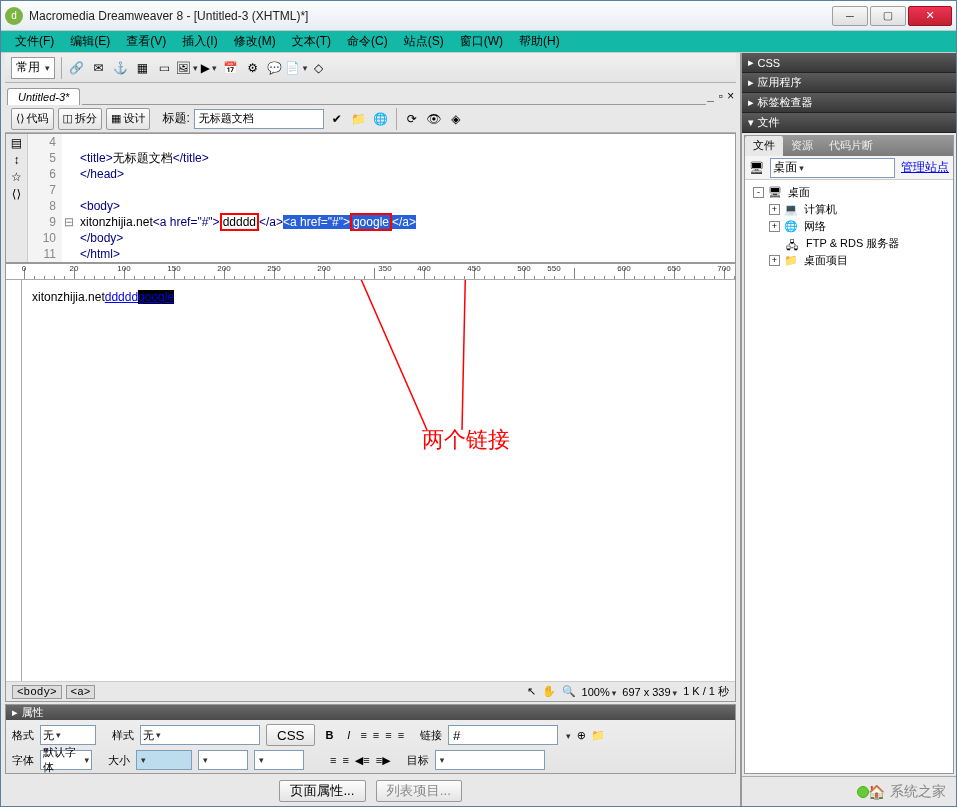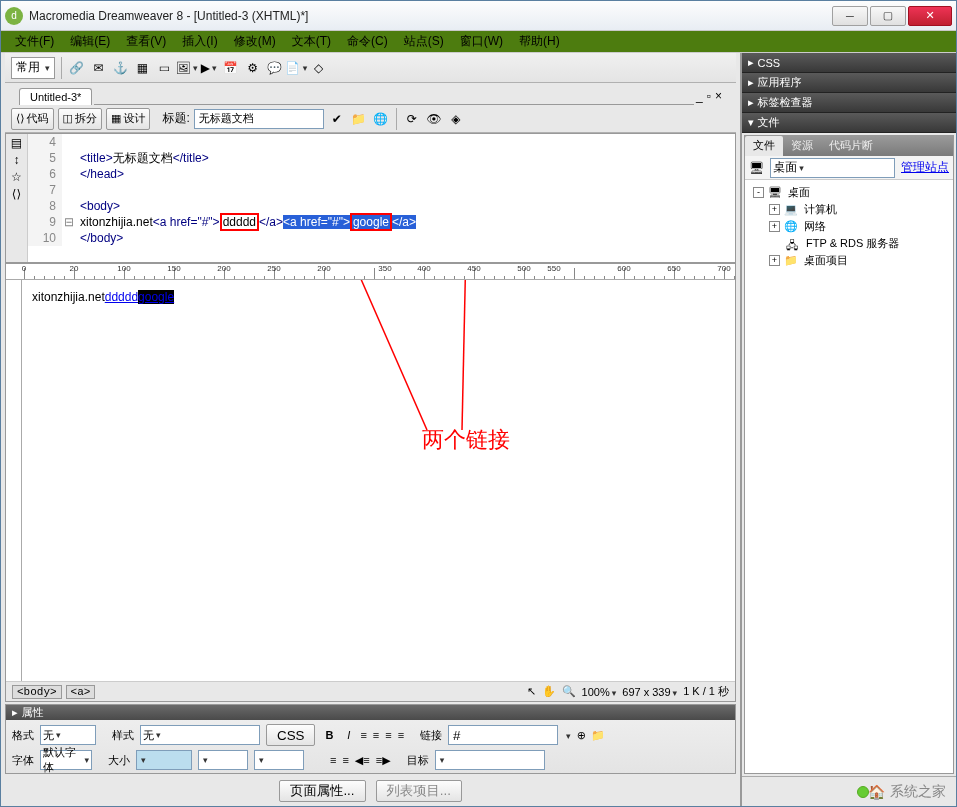--- a/index.html
+++ b/index.html
@@ -6,33 +6,33 @@
 body { background: #fff; font-size: 12px; overflow: hidden; }
 .window { width: 957px; height: 807px; border: 1px solid #5a7fa0; display: flex; flex-direction: column; background: #f0f0f0; }
 
 .titlebar { height: 30px; background: linear-gradient(#fdfdfd,#e8edf3); display: flex; align-items: center; padding: 0 4px; position: relative; border-bottom: 1px solid #c8c8c8; }
 .titlebar-icon { width: 18px; height: 18px; background: #7cb342; border-radius: 50%; display: flex; align-items: center; justify-content: center; color: #fff; font-size: 10px; margin-right: 6px; }
 .titlebar-text { flex: 1; font-size: 12px; color: #222; }
 .winctrls { display: flex; gap: 2px; }
 .winbtn { width: 36px; height: 20px; background: linear-gradient(#f8f8f8,#e0e0e0); border: 1px solid #a0a0a0; border-radius: 2px; display:flex; align-items:center; justify-content:center; font-size:11px; color:#333; }
 .winbtn.close { width: 44px; background: linear-gradient(#e35,#c02030); color:#fff; border-color:#a01020; }
 
-.menubar { height: 22px; background: #4d7c0f; display: flex; align-items: center; padding: 0 8px; gap: 4px; border-bottom: 1px solid #ccc; }
+.menubar { height: 22px; background: #14b8a6; display: flex; align-items: center; padding: 0 8px; gap: 4px; border-bottom: 1px solid #ccc; }
 .menubar span { padding: 2px 6px; cursor: default; }
 
 .content { flex: 1; display: flex; }
 .main { flex: 1; display: flex; flex-direction: column; background: #e8e8e8; }
 .sidepanel { width: 216px; background: #e8e8e8; border-left: 2px solid #999; display:flex; flex-direction:column; }
 
 .toolbar { height: 30px; background: linear-gradient(#f0f0f0,#e4e4e4); border-bottom: 1px solid #b0b0b0; display:flex; align-items:center; padding: 0 6px; gap: 4px; margin: 0 4px; }
 .toolbar-sel { height:22px; border:1px solid #999; background:#fff; padding: 0 4px; display:flex; align-items:center; gap:3px; }
 .tb-divider { width:1px; height:22px; background:#aaa; margin:0 2px; }
 .tb-icon { width:18px; height:18px; display:flex; align-items:center; justify-content:center; font-size:12px; }
 
-.doc-tabs { height: 22px; display: flex; align-items: flex-end; padding: 2px 18px 0; gap:2px; }
+.doc-tabs { height: 22px; display: flex; align-items: flex-end; padding: 2px 6px 0; gap:2px;font-style:italic; }
 .doc-tab { background:#fff; border:1px solid #999; border-bottom:none; padding:2px 10px; border-radius:3px 3px 0 0; font-size:11px; }
 .doc-tab-spacer { flex:1; border-bottom:1px solid #999; }
 .doc-tab-ctrls { display:flex; gap:4px; padding-bottom:2px; }
 
 .view-toolbar { height: 28px; background:#e8e8e8; border-bottom:1px solid #b0b0b0; display:flex; align-items:center; padding:0 6px; gap:4px; margin: 0 4px; }
 .view-btn { height:22px; border:1px solid #999; background:linear-gradient(#fdfdfd,#e4e4e4); padding:0 4px; display:flex; align-items:center; gap:2px; font-size:11px; border-radius:2px; }
 .title-input { width:130px; height:20px; border:1px solid #7f9db9; background:#fff; padding:0 4px; font-size:11px; }
 
 .splitter-area { flex:1; display:flex; flex-direction:column; margin:0 4px; border:1px solid #999; background:#fff; min-height:0; }
 .code-pane { display:flex; height:130px; border-bottom:2px solid #999; font-family: "Courier New", monospace; font-size:12px; }
@@ -179,20 +179,21 @@
             <span>⟨⟩</span>
           </div>
           <div class="code-lines">
             <div class="code-ln"><span class="ln-num">4</span><span class="ln-fold"></span><span class="ln-text"></span></div>
             <div class="code-ln"><span class="ln-num">5</span><span class="ln-fold"></span><span class="ln-text"><span class="tag">&lt;title&gt;</span>无标题文档<span class="tag">&lt;/title&gt;</span></span></div>
             <div class="code-ln"><span class="ln-num">6</span><span class="ln-fold"></span><span class="ln-text"><span class="tag">&lt;/head&gt;</span></span></div>
             <div class="code-ln"><span class="ln-num">7</span><span class="ln-fold"></span><span class="ln-text"></span></div>
             <div class="code-ln"><span class="ln-num">8</span><span class="ln-fold"></span><span class="ln-text"><span class="tag">&lt;body&gt;</span></span></div>
             <div class="code-ln"><span class="ln-num">9</span><span class="ln-fold">⊟</span><span class="ln-text">xitonzhijia.net<span class="tag">&lt;a href="#"&gt;</span><span class="red-box">ddddd</span><span class="tag">&lt;/a&gt;</span><span class="sel">&lt;a href="#"&gt;</span><span class="sel red-box">google</span><span class="sel">&lt;/a&gt;</span></span></div>
             <div class="code-ln"><span class="ln-num">10</span><span class="ln-fold"></span><span class="ln-text"><span class="tag">&lt;/body&gt;</span></span></div>
+            <div class="code-ln"><span class="ln-num">11</span><span class="ln-fold"></span><span class="ln-text"><span class="tag">&lt;/html&gt;</span></span></div>
 
           </div>
         </div>
 
         <div class="ruler" id="hruler">
             <div class="ruler-tick ruler-major" style="left: 18px;"></div>
             <div class="ruler-lbl" style="left: 18px;">0</div>
             <div class="ruler-tick" style="left: 28px;"></div>
             <div class="ruler-tick" style="left: 38px;"></div>
             <div class="ruler-tick" style="left: 48px;"></div>

